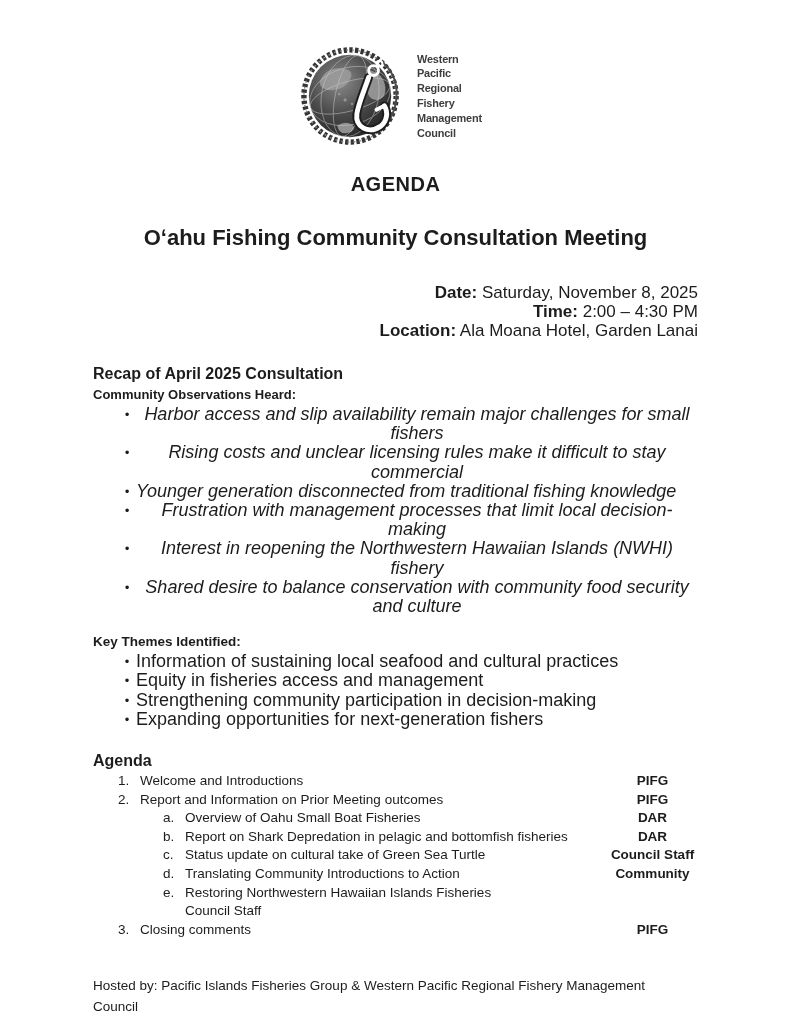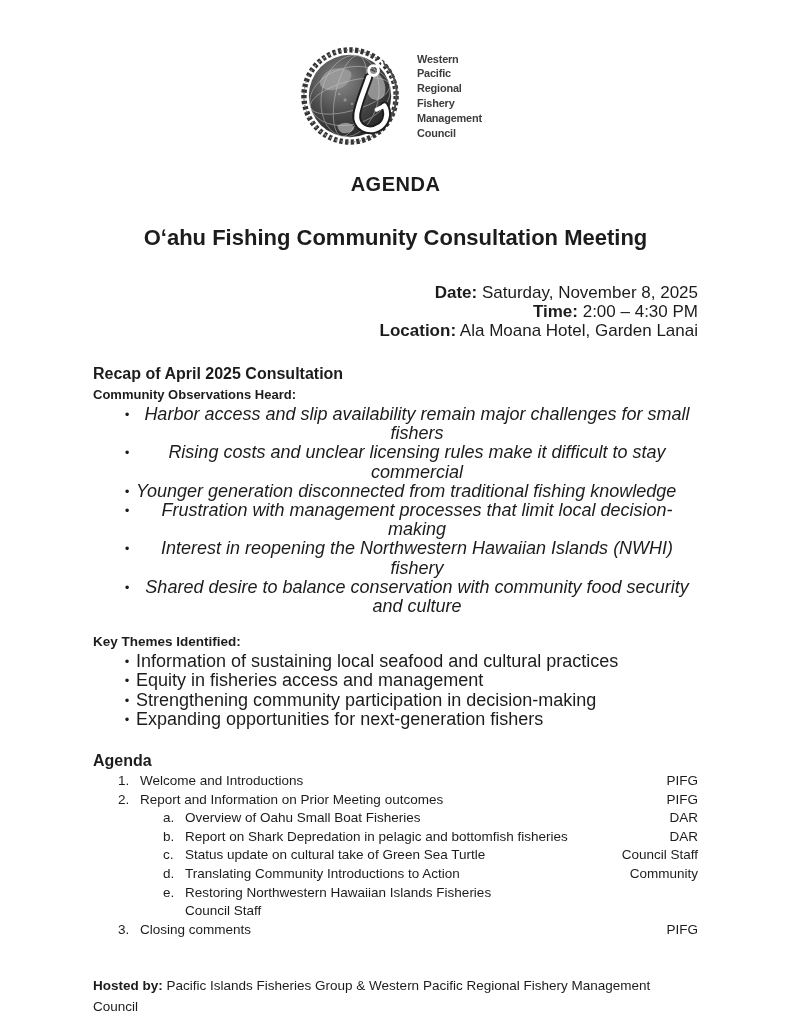--- a/index.html
+++ b/index.html
@@ -30,24 +30,24 @@
   ul.bullets li { display:flex; font-size:18px; line-height:19.2px;text-align:center; }
   ul.bullets li::before { content:"\2022"; width:18px; flex:0 0 18px; font-size:13px; }
   ul.bullets.italic li { font-style:italic; }
   .gap-lg { margin-top:17px; }
   
   .agenda-list { margin-top:2px; }
   .agenda-row { display:flex; font-size:13.5px; line-height:18.6px; margin-left:25px; }
   .agenda-row.sub { margin-left:70px; }
   .agenda-row .num { width:22px; flex:0 0 22px; }
   .agenda-row .txt { flex:1; }
-  .agenda-row .owner { width:91px; flex:0 0 91px; text-align:right; white-space:nowrap; }
+  .agenda-row .owner { width:91px; flex:0 0 91px; text-align:center; white-space:nowrap;font-weight:bold; }
   
   .footer { margin-top:36px; font-size:13.5px; line-height:21px; max-width:600px; }
-  .footer b { font-weight:bold; }
+  .footer b { font-weight:normal; }
 </style>
 </head>
 <body>
 
 <div class="page">
 
   <div class="logo-row">
     <svg class="logo-globe" viewBox="0 0 112 104" xmlns="http://www.w3.org/2000/svg">
       <defs>
         <radialGradient id="globeG" cx="38%" cy="32%" r="75%">

